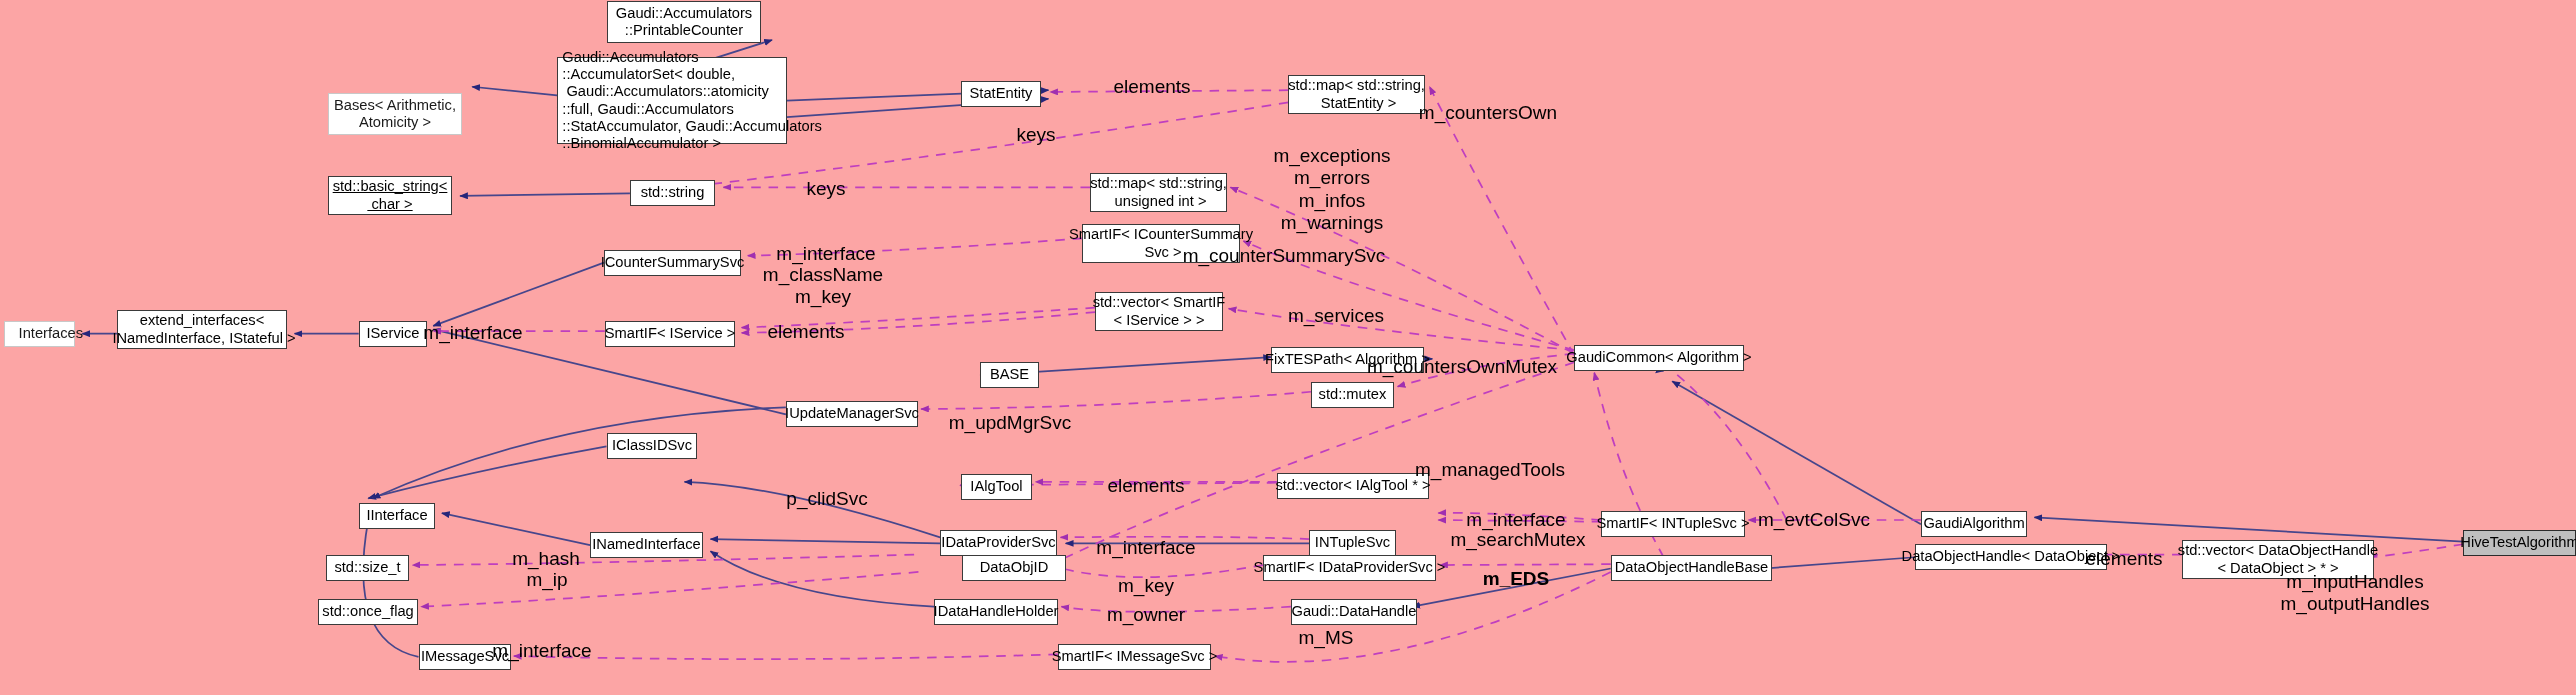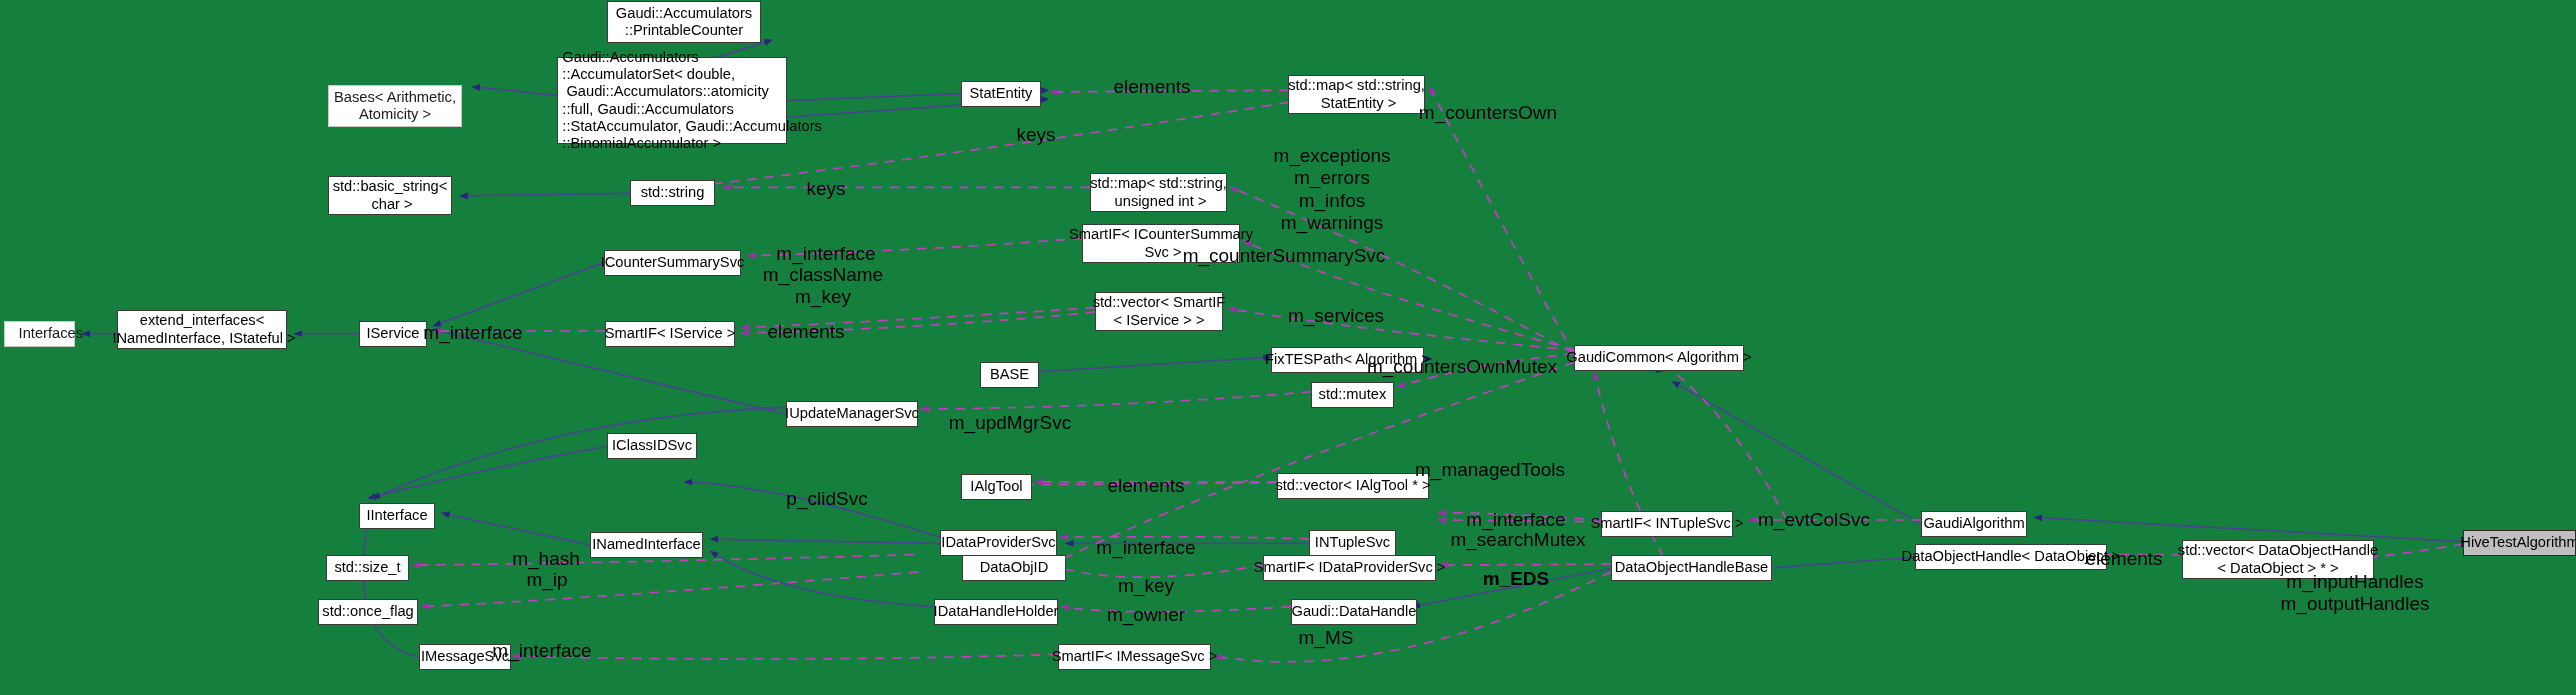--- a/index.html
+++ b/index.html
@@ -4,21 +4,21 @@
 <style>
   html, body {
     margin: 0;
     padding: 0;
     background: #ffffff;
   }
   #diagram-root {
     position: relative;
     width: 2576px;
     height: 696px;
-    background: #15803d;
+    background: #fca5a5;
     font-family: "Liberation Sans", "DejaVu Sans", sans-serif;
     overflow: hidden;
   }
   #edge-layer {
     position: absolute;
     left: 0; top: 0;
     width: 2576px;
     height: 696px;
     pointer-events: none;
   }
@@ -129,32 +129,32 @@
       <path d="M1859,660 Q1600,790 1402,757"></path>
       <path d="M1055,640 Q700,650 476,652"></path>
       <path d="M1060,660 Q700,690 486,700"></path>
       <path d="M2062,600 Q2000,480 1920,420"></path>
       <path d="M1930,660 Q1870,560 1840,430"></path>
     </g>
   </svg>
   <div id="node-layer">
       <div class="node" style="left: 607px; top: 0.9px; width: 154px; height: 42px;">Gaudi::Accumulators
 ::PrintableCounter</div>
-      <div class="node faint" style="left: 328px; top: 85px; width: 134px; height: 42px;">Bases&lt; Arithmetic,
+      <div class="node faint" style="left: 328px; top: 93px; width: 134px; height: 42px;">Bases&lt; Arithmetic,
 Atomicity &gt;</div>
       <div class="node leftalign" style="left: 557px; top: 57px; width: 230px; height: 87px;">Gaudi::Accumulators
 ::AccumulatorSet&lt; double,
  Gaudi::Accumulators::atomicity
 ::full, Gaudi::Accumulators
 ::StatAccumulator, Gaudi::Accumulators
 ::BinomialAccumulator &gt;</div>
       <div class="node" style="left: 961px; top: 81px; width: 80px; height: 26px;">StatEntity</div>
       <div class="node" style="left: 1288px; top: 75px; width: 137px; height: 39px;">std::map&lt; std::string,
  StatEntity &gt;</div>
-      <div class="node" style="left: 328px; top: 176px; width: 124px; height: 39px;">std::basic_string&lt;
+      <div class="node" style="left: 328px; top: 176px; width: 124px; height: 39px; text-decoration: underline;">std::basic_string&lt;
  char &gt;</div>
       <div class="node" style="left: 630px; top: 180px; width: 85px; height: 26px;">std::string</div>
       <div class="node" style="left: 1090px; top: 173px; width: 137px; height: 39px;">std::map&lt; std::string,
  unsigned int &gt;</div>
       <div class="node" style="left: 604px; top: 250px; width: 137px; height: 26px;">ICounterSummarySvc</div>
       <div class="node" style="left: 1082px; top: 224px; width: 158px; height: 39px;">SmartIF&lt; ICounterSummary
  Svc &gt;</div>
       <div class="node faint" style="left: 3.5px; top: 321px; width: 71px; height: 26px; padding-left: 28px;">Interfaces</div>
       <div class="node" style="left: 117px; top: 310px; width: 170px; height: 39px;">extend_interfaces&lt;
  INamedInterface, IStateful &gt;</div>
@@ -164,21 +164,21 @@
 &lt; IService &gt; &gt;</div>
       <div class="node" style="left: 980px; top: 362px; width: 59px; height: 26px;">BASE</div>
       <div class="node" style="left: 1271px; top: 347px; width: 153px; height: 26px;">FixTESPath&lt; Algorithm &gt;</div>
       <div class="node" style="left: 1574px; top: 345px; width: 170px; height: 26px;">GaudiCommon&lt; Algorithm &gt;</div>
       <div class="node" style="left: 786px; top: 401px; width: 132px; height: 26px;">IUpdateManagerSvc</div>
       <div class="node" style="left: 1311px; top: 382px; width: 83px; height: 26px;">std::mutex</div>
       <div class="node" style="left: 607px; top: 433px; width: 90px; height: 26px;">IClassIDSvc</div>
       <div class="node" style="left: 359px; top: 503px; width: 76px; height: 26px;">IInterface</div>
       <div class="node" style="left: 961px; top: 474px; width: 71px; height: 26px;">IAlgTool</div>
       <div class="node" style="left: 1277px; top: 473px; width: 152px; height: 26px;">std::vector&lt; IAlgTool * &gt;</div>
-      <div class="node" style="left: 1601px; top: 511px; width: 132px; height: 26px;">SmartIF&lt; INTupleSvc &gt;</div>
+      <div class="node" style="left: 1601px; top: 511px; width: 144px; height: 26px;">SmartIF&lt; INTupleSvc &gt;</div>
       <div class="node" style="left: 1921px; top: 511px; width: 106px; height: 26px;">GaudiAlgorithm</div>
       <div class="node" style="left: 590px; top: 532px; width: 113px; height: 26px;">INamedInterface</div>
       <div class="node" style="left: 940px; top: 530px; width: 117px; height: 26px;">IDataProviderSvc</div>
       <div class="node" style="left: 1309px; top: 530px; width: 87px; height: 26px;">INTupleSvc</div>
       <div class="node highlight" style="left: 2463px; top: 530px; width: 113px; height: 26px;">HiveTestAlgorithm</div>
       <div class="node" style="left: 326px; top: 555px; width: 83px; height: 26px;">std::size_t</div>
       <div class="node" style="left: 962px; top: 555px; width: 104px; height: 26px;">DataObjID</div>
       <div class="node" style="left: 1263px; top: 555px; width: 173px; height: 26px;">SmartIF&lt; IDataProviderSvc &gt;</div>
       <div class="node" style="left: 1611px; top: 555px; width: 161px; height: 26px;">DataObjectHandleBase</div>
       <div class="node" style="left: 1915px; top: 544px; width: 192px; height: 26px;">DataObjectHandle&lt; DataObject &gt;</div>

